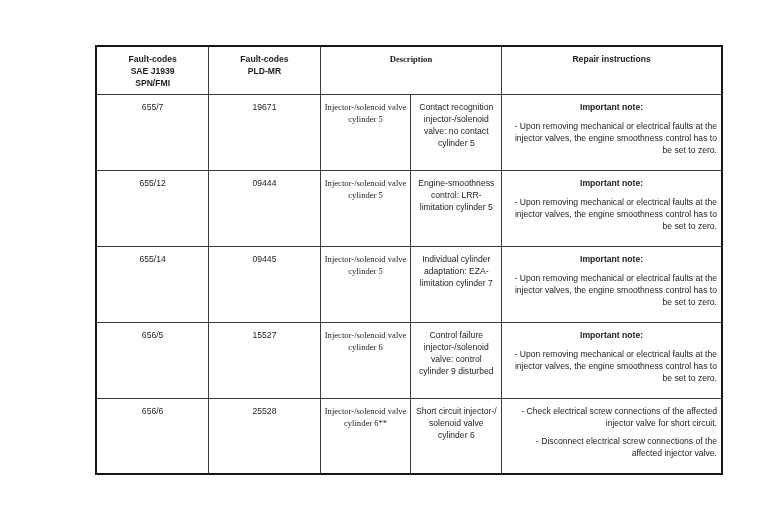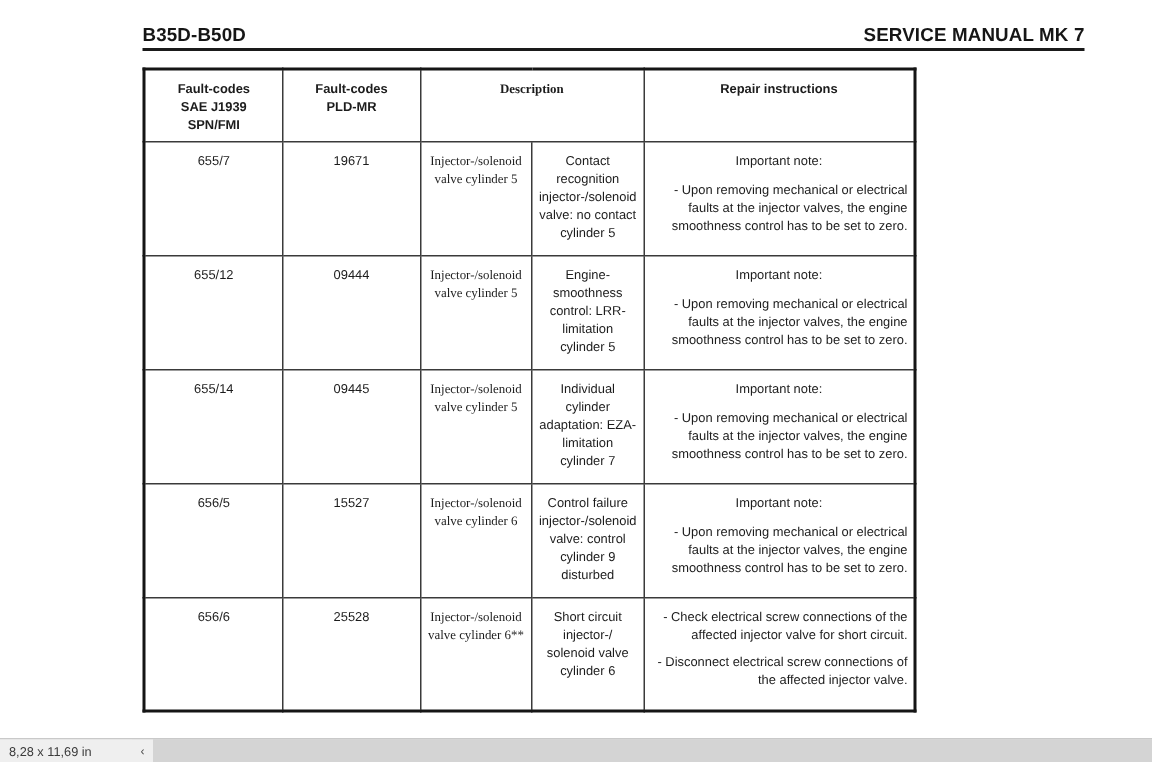--- a/index.html
+++ b/index.html
@@ -58,21 +58,21 @@
     color: #161616;
     letter-spacing: 0.1px;
     white-space: nowrap;
   }
 
   
   .fault-table {
     position: absolute;
     left: 95px;
     top: 45px;
-    width: 516px;
+    width: 628px;
     border-collapse: collapse;
     table-layout: fixed;
     background: #ffffff;
   }
   .fault-table td,
   .fault-table th {
     border: 1px solid #3a3a3a;
     text-align: center;
     vertical-align: top;
     color: #1c1c1c;
@@ -100,21 +100,21 @@
   tbody tr:first-child td { border-top: none; }
 
   .col-spn   { width: 87px; }
   .col-pld   { width: 86px; }
   .col-desc1 { width: 140px; font-family: Liberation Serif, serif; }
   .col-desc2 { width: 145px; }
   .col-rep   { width: 170px; }
 
   .cell-code { font-size: 9px; }
 
-  .note-title { margin: 0 0 7px 0; }
+  .note-title { margin: 0 0 7px 0; font-weight: bold; }
   .note-item  { margin: 0 0 6px 0; text-align: right; }
   .note-item:last-child { margin-bottom: 0; }
 
   
   .statusbar {
     position: absolute;
     left: 0;
     bottom: 0;
     width: 768px;
     height: 16px;
@@ -158,24 +158,20 @@
     background: #d4d4d4;
   }
 </style>
 </head>
 <body>
 
 <div class="viewer">
 
   <div class="page">
 
-    <div class="doc-header">
-      <div class="left-title">B35D-B50D</div>
-      <div class="right-title">SERVICE MANUAL MK 7</div>
-    </div>
 
     <table class="fault-table">
       <thead>
         <tr>
           <th class="col-spn" rowspan="1">
             <div>Fault-codes</div>
             <div>SAE J1939</div>
             <div>SPN/FMI</div>
           </th>
           <th class="col-pld">
@@ -241,21 +237,14 @@
             <p class="note-item">- Check electrical screw connections of the affected injector valve for short circuit.</p>
             <p class="note-item">- Disconnect electrical screw connections of the affected injector valve.</p>
           </td>
         </tr>
 
       </tbody>
     </table>
 
   </div>
 
-  <div class="statusbar">
-    <div class="page-size">8,28 x 11,69 in</div>
-    <div class="hscroll">
-      <div class="scroll-arrow-left">‹</div>
-      <div class="scroll-track"></div>
-    </div>
-  </div>
 
 </div>
 
 </body></html>

